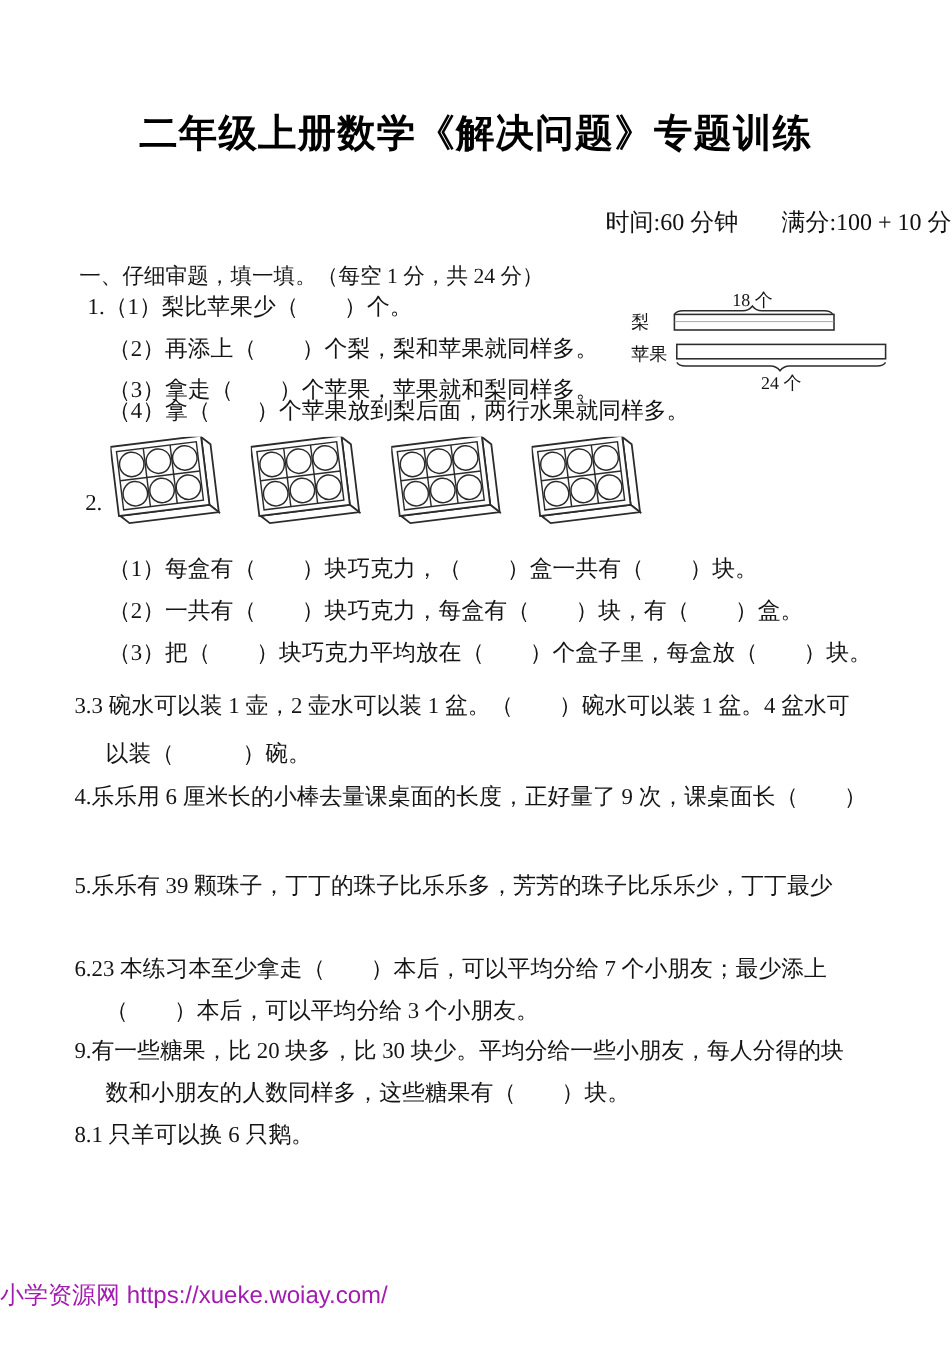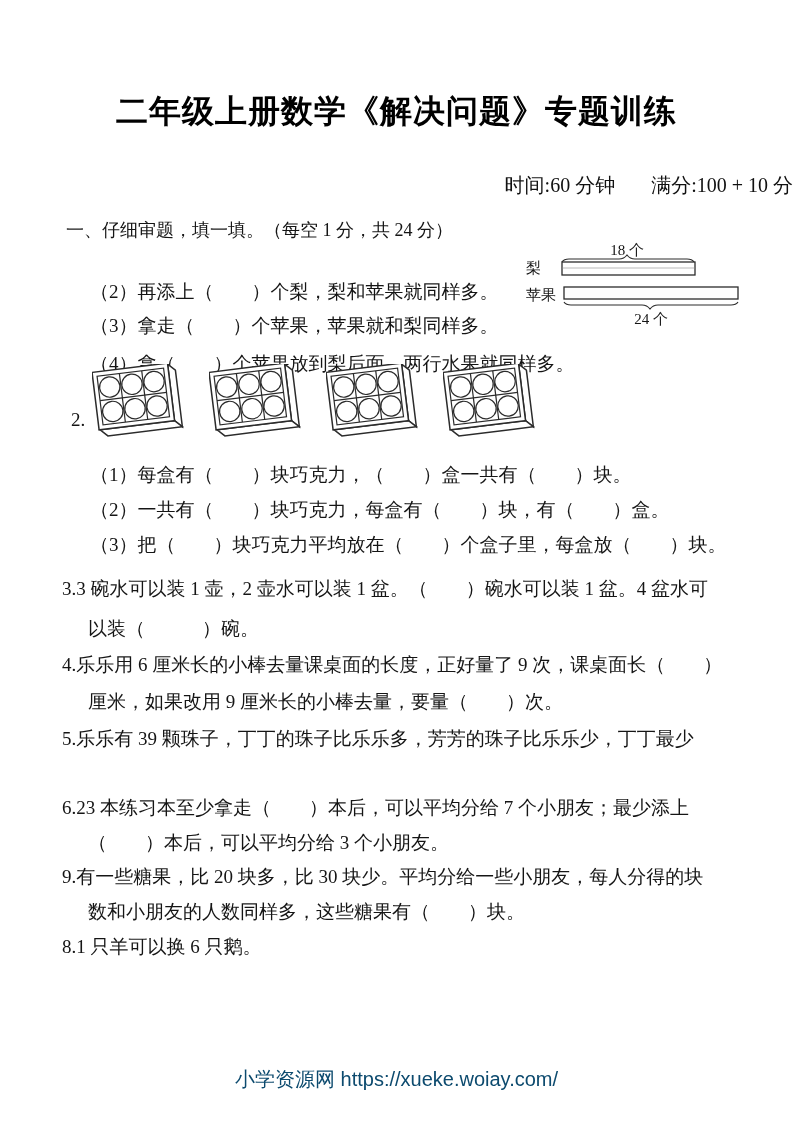--- a/index.html
+++ b/index.html
@@ -36,46 +36,46 @@
   }
   .header-line { font-size:18px; }
   .qnum { font-size:19px; }
   .diagram-svg { position:absolute; left:516px; top:228px; }
   .choco {
     position:absolute;
     width:92px; height:78px;
   }
   .footer {
     position:absolute; left:0; right:0; top:1066px;
-    text-align:center;
     font-family:"Liberation Sans","DejaVu Sans",sans-serif;
     font-size:20px;
-    color:#0c4a6e;
+    color:#a21caf;
   }
   svg text {
     font-family:"Liberation Serif","DejaVu Serif",serif;
     fill:#151515;
   }
 </style>
 </head>
 <body>
 
 <div class="page">
 
   <div class="title">二年级上册数学《解决问题》专题训练</div>
 
   <div class="meta">
     <span>时间:60 分钟</span><span class="gap"></span><span>满分:100 + 10 分</span>
   </div>
 
   <div class="line header-line" style="left:66px;top:218px">一、仔细审题，填一填。（每空 1 分，共 24 分）</div>
 
+  <div class="line" style="left:73px;top:245px">1.（1）梨比苹果少（　　）个。</div>
   <div class="line" style="left:90px;top:280px">（2）再添上（　　）个梨，梨和苹果就同样多。</div>
   <div class="line" style="left:90px;top:314px">（3）拿走（　　）个苹果，苹果就和梨同样多。</div>
-  <div class="line" style="left:90px;top:352px">（4）拿（　　）个苹果放到梨后面，两行水果就同样多。</div>
+  <div class="line" style="left:90px;top:331px">（4）拿（　　）个苹果放到梨后面，两行水果就同样多。</div>
 
   <svg class="diagram-svg" width="278" height="98" viewBox="0 0 278 98">
     <text x="111" y="27" font-size="15" text-anchor="middle">18 个</text>
     <path d="M46 34 Q48 31 53 31 L103 31 Q108 31 111 27 Q114 31 119 31 L171 31 Q176 31 178 34" fill="none" stroke="#2c2c2c" stroke-width="1.2"></path>
     <text x="10" y="45" font-size="15">梨</text>
     <rect x="46" y="34" width="133" height="13" fill="#fefefe" stroke="#2c2c2c" stroke-width="1.3"></rect>
     <line x1="46" y1="40" x2="179" y2="40" stroke="#8a8a8a" stroke-width="0.6"></line>
 
     <text x="10" y="72" font-size="15">苹果</text>
     <rect x="48" y="59" width="174" height="12" fill="#fefefe" stroke="#2c2c2c" stroke-width="1.3"></rect>
@@ -120,21 +120,20 @@
     </svg>
 
   <div class="line" style="left:90px;top:463px">（1）每盒有（　　）块巧克力，（　　）盒一共有（　　）块。</div>
   <div class="line" style="left:90px;top:498px">（2）一共有（　　）块巧克力，每盒有（　　）块，有（　　）盒。</div>
   <div class="line" style="left:90px;top:533px">（3）把（　　）块巧克力平均放在（　　）个盒子里，每盒放（　　）块。</div>
 
   <div class="line" style="left:62px;top:577px">3.3 碗水可以装 1 壶，2 壶水可以装 1 盆。（　　）碗水可以装 1 盆。4 盆水可</div>
   <div class="line" style="left:88px;top:617px">以装（　　　）碗。</div>
 
   <div class="line" style="left:62px;top:653px">4.乐乐用 6 厘米长的小棒去量课桌面的长度，正好量了 9 次，课桌面长（　　）</div>
-  <div class="line" style="left:88px;top:690px">厘米，如果改用 9 厘米长的小棒去量，要量（　　）次。</div>
 
   <div class="line" style="left:62px;top:727px">5.乐乐有 39 颗珠子，丁丁的珠子比乐乐多，芳芳的珠子比乐乐少，丁丁最少</div>
 
   <div class="line" style="left:62px;top:796px">6.23 本练习本至少拿走（　　）本后，可以平均分给 7 个小朋友；最少添上</div>
   <div class="line" style="left:88px;top:831px">（　　）本后，可以平均分给 3 个小朋友。</div>
 
   <div class="line" style="left:62px;top:865px">9.有一些糖果，比 20 块多，比 30 块少。平均分给一些小朋友，每人分得的块</div>
   <div class="line" style="left:88px;top:900px">数和小朋友的人数同样多，这些糖果有（　　）块。</div>
 
   <div class="line" style="left:62px;top:935px">8.1 只羊可以换 6 只鹅。</div>

